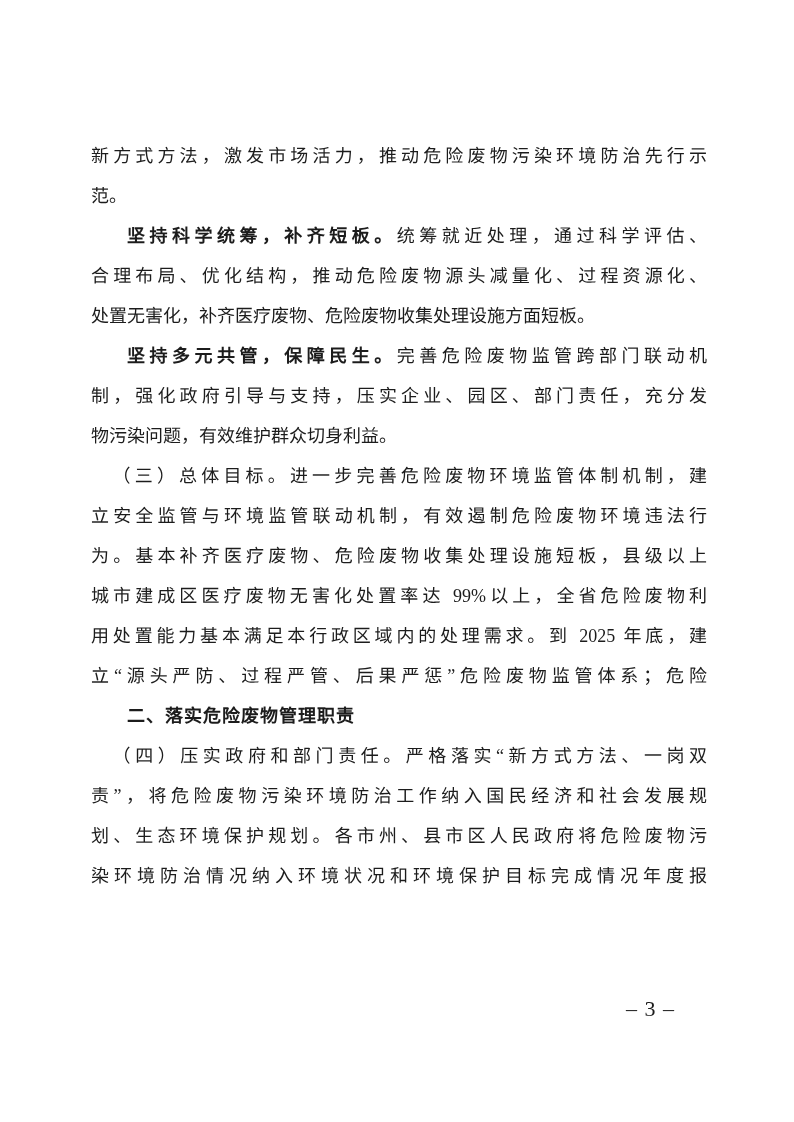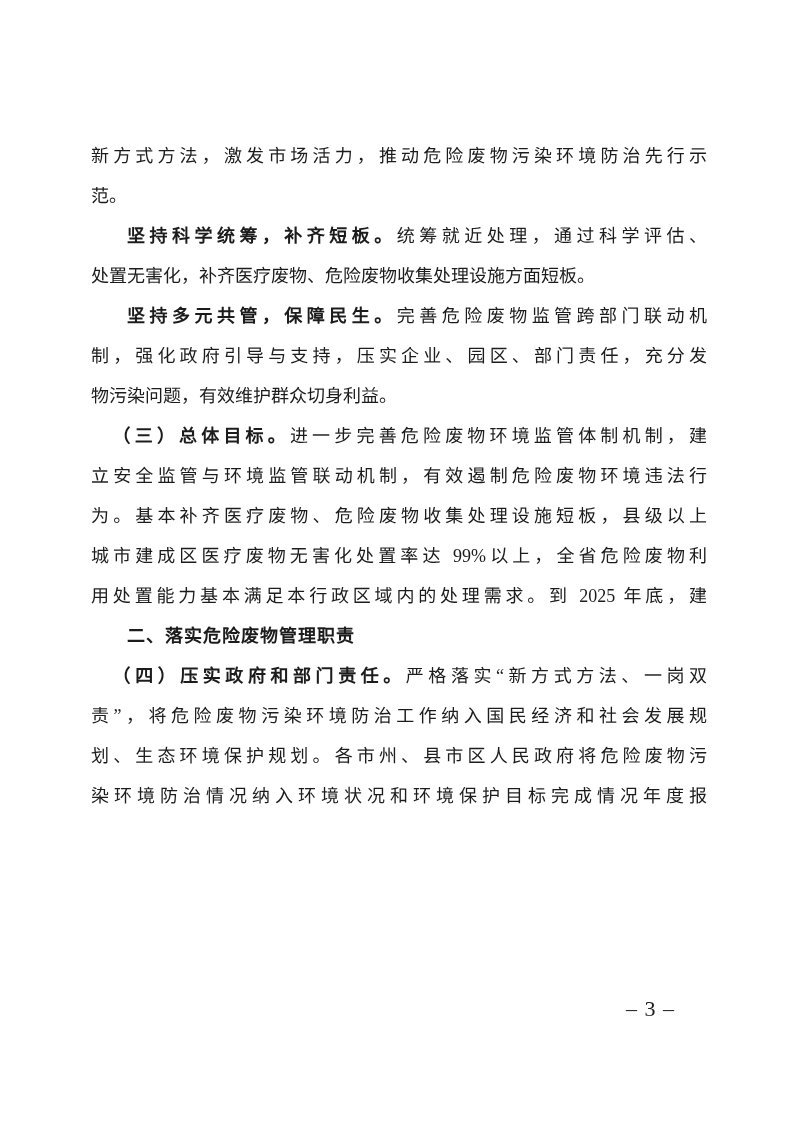--- a/index.html
+++ b/index.html
@@ -36,21 +36,21 @@
   }
   .run-body {
     font-weight: normal;
   }
   
   .run-bold {
     font-weight: 700;
   }
   
   .run-kaiti {
-    font-weight: 700;
+    font-weight: 400;
   }
   
   .run-heading {
     font-weight: 700;
     font-family: "Liberation Sans", "DejaVu Sans", sans-serif;
     letter-spacing: 1px;
   }
   .page-number {
     position: absolute;
     top: 994px;
@@ -62,29 +62,31 @@
   }
 </style>
 </head>
 <body>
 
 <div class="page">
   <div class="body-text">
       <div class="line"><span class="run-body">新方式方法，激发市场活力，推动危险废物污染环境防治先行示</span></div>
       <div class="line para-end"><span class="run-body">范。</span></div>
       <div class="line" style="text-indent: 2em;"><span class="run-bold">坚持科学统筹，补齐短板。</span><span class="run-body">统筹就近处理，通过科学评估、</span></div>
+      <div class="line"><span class="run-body">合理布局、优化结构，推动危险废物源头减量化、过程资源化、</span></div>
       <div class="line para-end"><span class="run-body">处置无害化，补齐医疗废物、危险废物收集处理设施方面短板。</span></div>
       <div class="line" style="text-indent: 2em;"><span class="run-bold">坚持多元共管，保障民生。</span><span class="run-body">完善危险废物监管跨部门联动机</span></div>
       <div class="line"><span class="run-body">制，强化政府引导与支持，压实企业、园区、部门责任，充分发</span></div>
       <div class="line para-end"><span class="run-body">物污染问题，有效维护群众切身利益。</span></div>
       <div class="line" style="text-indent: 1.2em;"><span class="run-kaiti">（三）总体目标。</span><span class="run-body">进一步完善危险废物环境监管体制机制，建</span></div>
       <div class="line"><span class="run-body">立安全监管与环境监管联动机制，有效遏制危险废物环境违法行</span></div>
       <div class="line"><span class="run-body">为。基本补齐医疗废物、危险废物收集处理设施短板，县级以上</span></div>
       <div class="line"><span class="run-body">城市建成区医疗废物无害化处置率达 99%以上，全省危险废物利</span></div>
       <div class="line"><span class="run-body">用处置能力基本满足本行政区域内的处理需求。到 2025 年底，建</span></div>
+      <div class="line"><span class="run-body">立“源头严防、过程严管、后果严惩”危险废物监管体系；危险</span></div>
       <div class="line para-end" style="text-indent: 2em;"><span class="run-heading">二、落实危险废物管理职责</span></div>
       <div class="line" style="text-indent: 1.2em;"><span class="run-kaiti">（四）压实政府和部门责任。</span><span class="run-body">严格落实“新方式方法、一岗双</span></div>
       <div class="line"><span class="run-body">责”，将危险废物污染环境防治工作纳入国民经济和社会发展规</span></div>
       <div class="line"><span class="run-body">划、生态环境保护规划。各市州、县市区人民政府将危险废物污</span></div>
       <div class="line"><span class="run-body">染环境防治情况纳入环境状况和环境保护目标完成情况年度报</span></div>
     </div>
   <div class="page-number">– 3 –</div>
 </div>
 
 </body></html>

